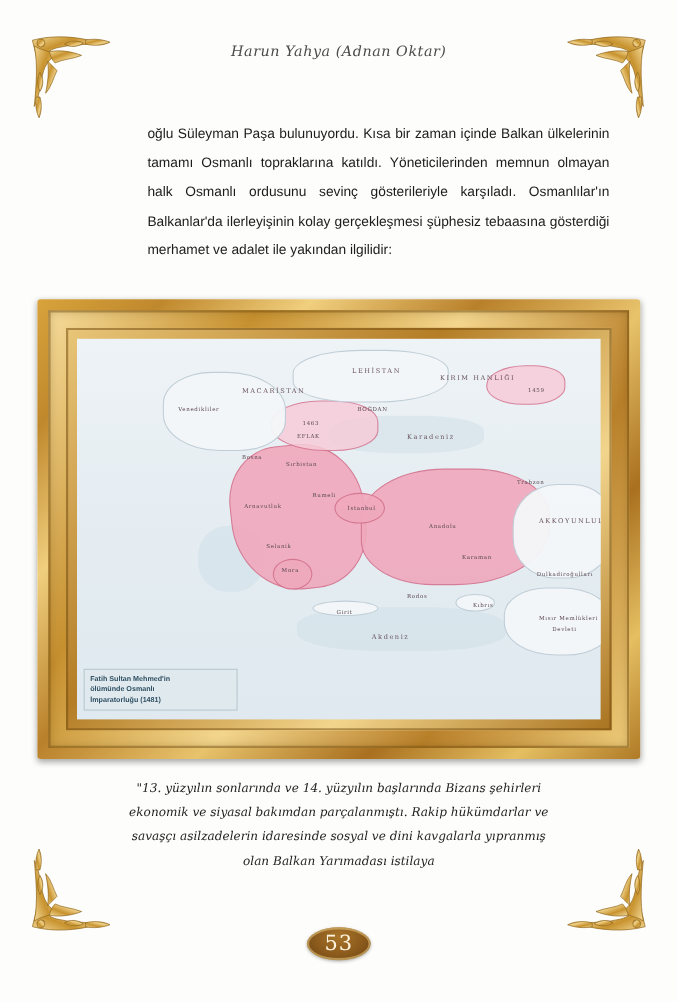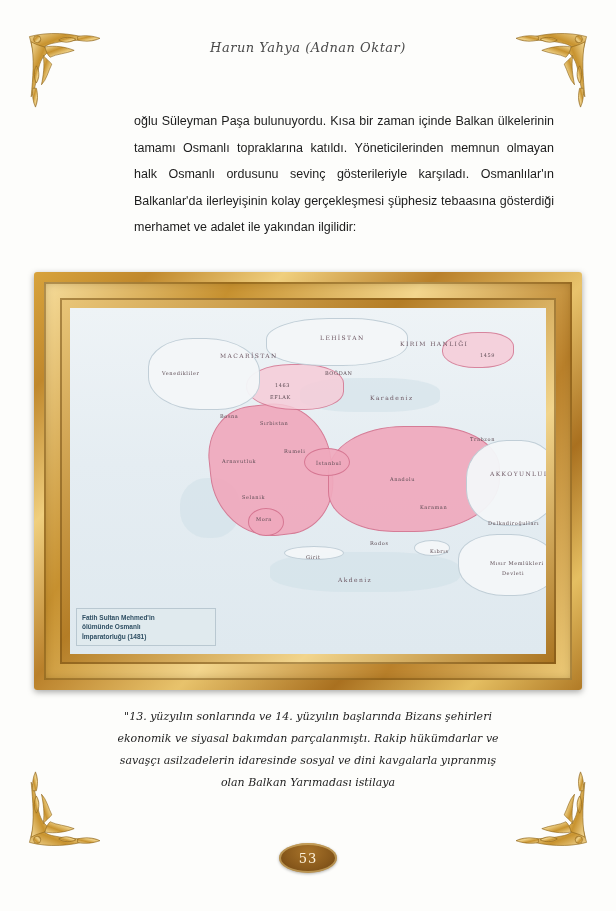--- a/index.html
+++ b/index.html
@@ -181,21 +181,21 @@
       radial-gradient(ellipse at 50% 30%, #a8742a 0%, #8a5a1c 55%, #6a4212 100%);
     box-shadow: inset 0 0 0 2px rgba(230,200,130,.55), 0 1px 3px rgba(0,0,0,.3);
   }
   .pagenum {
     position: absolute;
     inset: 0;
     display: flex;
     align-items: center;
     justify-content: center;
     font-family: "DejaVu Serif", serif;
-    font-size: 13px;
+    font-size: 19px;
     color: #fff4dd;
     letter-spacing: 1px;
   }
 </style>
 </head>
 <body>
 
 <div class="page">
 
   <div class="header-title">Harun Yahya (Adnan Oktar)</div>

